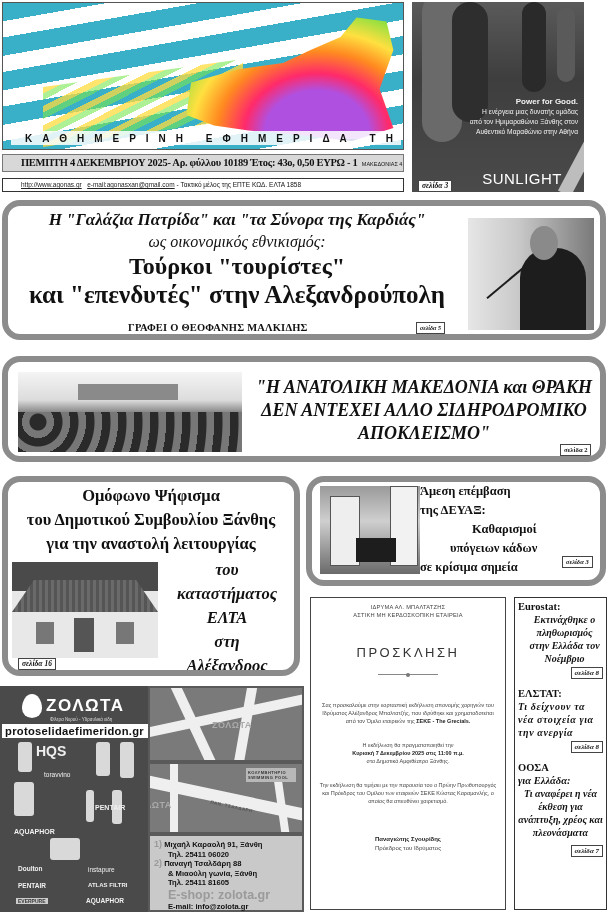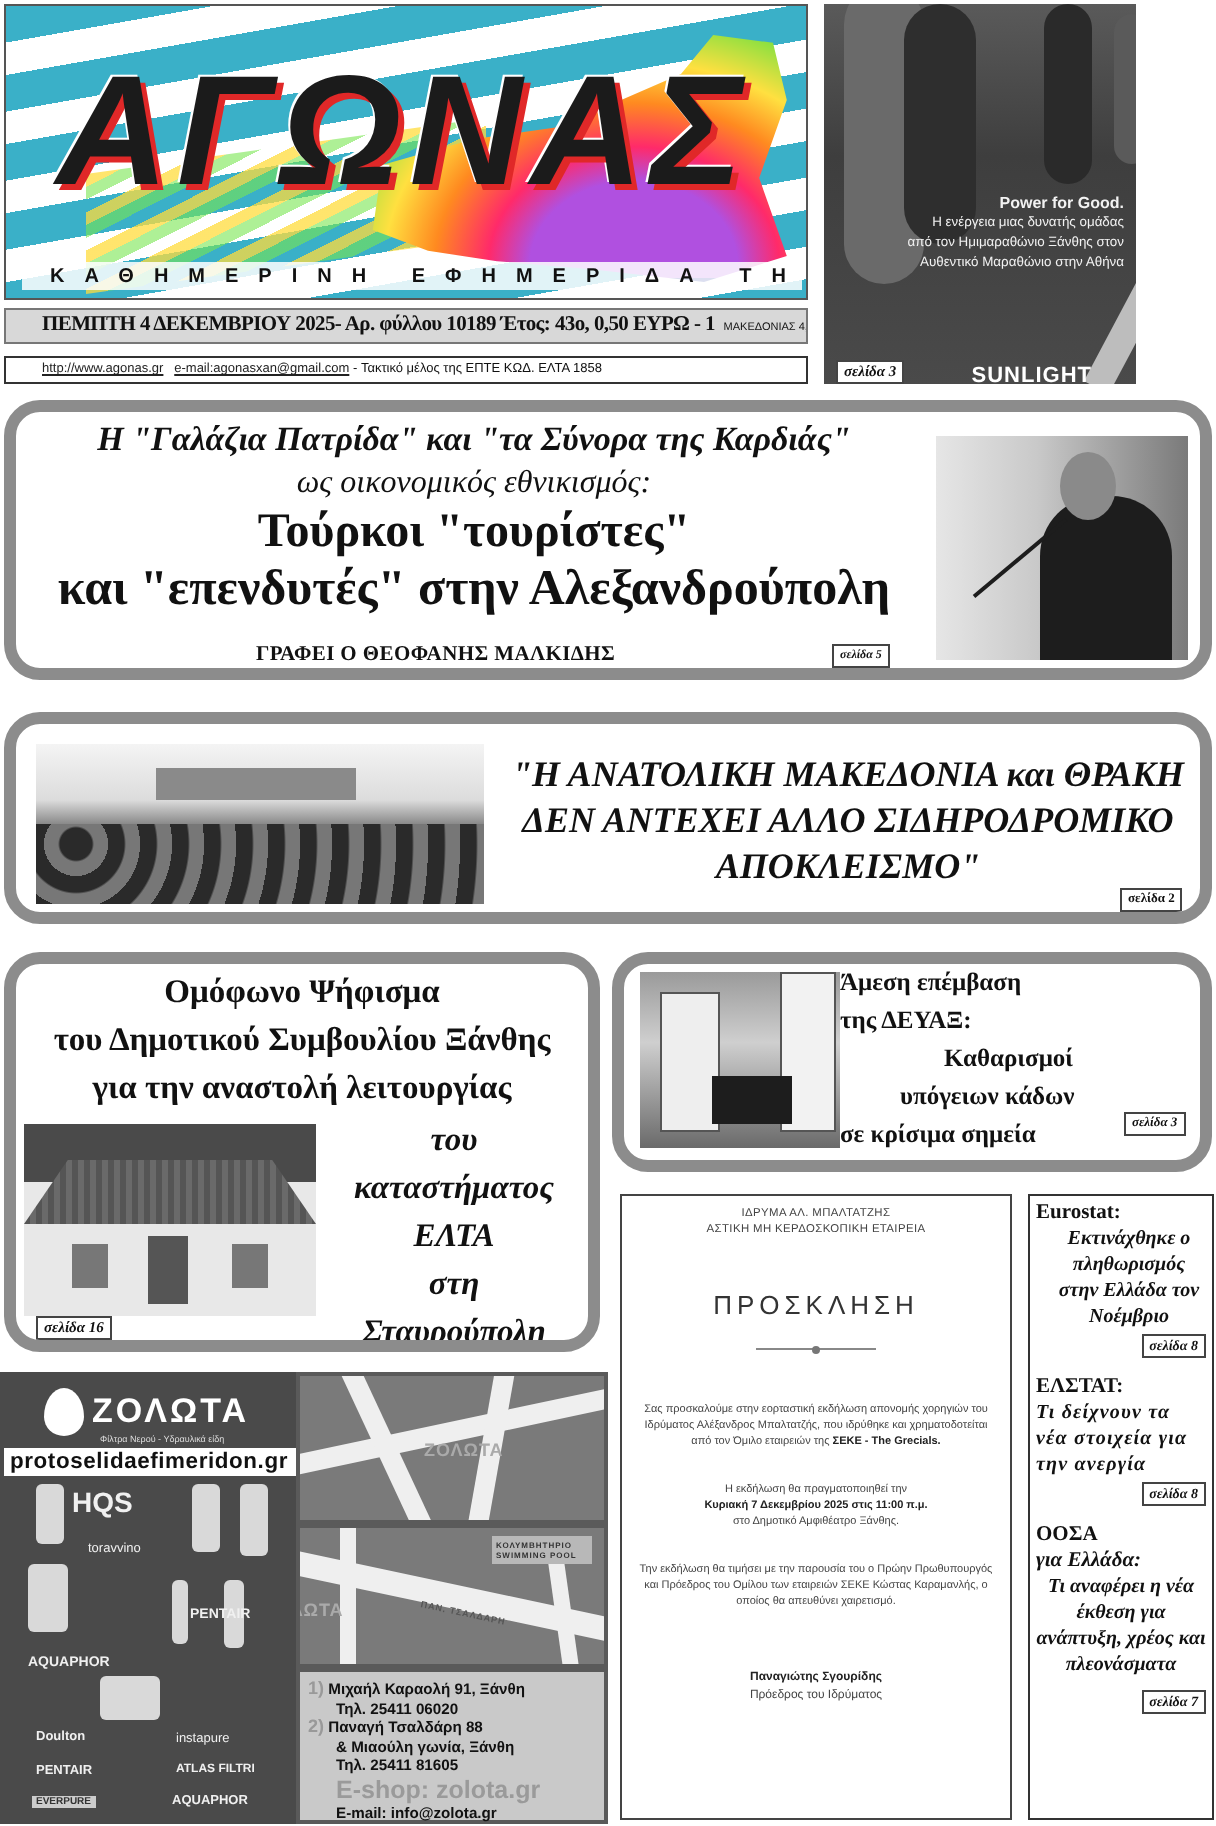--- a/index.html
+++ b/index.html
@@ -27,28 +27,28 @@
     font-weight: bold; font-size: 10px; letter-spacing: 10px; color: #111; background: rgba(255,255,255,.85); padding: 2px 0 1px 14px; white-space: nowrap; }
 
   .datebar { left: 2px; top: 154px; width: 402px; height: 18px; background: #d8d8d8; border: 1px solid #777;
     font-family: "Liberation Serif", serif; font-size: 10.5px; font-weight: bold; line-height: 16px; padding-left: 18px; white-space: nowrap; overflow: hidden; letter-spacing: -0.3px; }
   .datebar .addr { font-family: "Liberation Sans", sans-serif; font-weight: normal; font-size: 5.5px; letter-spacing: 0; margin-left: 2px; }
   .linkbar { left: 2px; top: 178px; width: 402px; height: 14px; border: 1px solid #333;
     font-family: "Liberation Sans", sans-serif; font-size: 6.5px; line-height: 12px; padding-left: 18px; white-space: nowrap; overflow: hidden; }
   .linkbar .lnk { text-decoration: underline; color: #222; }
 
   
-  .sunlight { left: 412px; top: 2px; width: 156px; height: 190px; background:
+  .sunlight { left: 412px; top: 2px; width: 172px; height: 190px; background:
     linear-gradient(180deg, #5a5a5a 0%, #3e3e3e 40%, #4a4a4a 100%); overflow: hidden; }
   .runner { position: absolute; background: #2a2a2a; border-radius: 30px; }
   .sl-line { position: absolute; right: -20px; bottom: -10px; width: 14px; height: 140px; background: #bdbdbd; transform: rotate(28deg); }
   .sl-text { position: absolute; right: 6px; top: 95px; width: 180px; text-align: right;
     font-family: "Liberation Sans", sans-serif; color: #f2f2f2; font-size: 6.7px; line-height: 10px; }
   .sl-text .power { font-weight: bold; font-size: 8px; }
-  .sl-logo { position: absolute; right: 22px; top: 180px; font-family: "Liberation Sans", sans-serif; color: #fff; font-weight: bold; font-size: 11px; letter-spacing: 0.5px; }
+  .sl-logo { position: absolute; right: 22px; top: 168px; font-family: "Liberation Sans", sans-serif; color: #fff; font-weight: normal; font-size: 15px; letter-spacing: 0.5px; }
   .page-tag { position: absolute; background: #fff; border: 1px solid #444; font-family: "Liberation Serif", serif; font-weight: bold; font-style: italic; font-size: 7.5px; padding: 0 3px; line-height: 10px; white-space: nowrap; }
 
   
   .rbox { position: absolute; border: 6px solid #8c8c8c; border-radius: 18px; background: #fff; overflow: hidden; }
 
   
   .s1 { left: 2px; top: 200px; width: 604px; height: 140px; }
   .s1-lines { position: absolute; left: 4px; top: 3px; width: 450px; text-align: center; }
   .s1-l1 { font-style: italic; font-weight: bold; font-size: 17px; line-height: 22px; }
   .s1-l2 { font-style: italic; font-size: 16px; line-height: 21px; }
@@ -115,21 +115,20 @@
   .z-info { position: absolute; left: 2px; top: 150px; width: 152px; height: 74px; background: #c9c9c9; color: #111; font-size: 7.6px; font-weight: bold; line-height: 9.5px; padding: 4px 0 0 4px; }
   .z-info .num { color: #999; font-size: 9px; }
   .z-info .shop { color: #9a9a9a; font-size: 12.5px; line-height: 14px; }
 </style>
 </head>
 <body>
 
 <div class="abs masthead">
   <div class="mast-rays"></div>
   <div class="mast-map"></div>
-  <div class="mast-title">ΑΓΩΝΑΣ</div>
   <div class="mast-sub">ΚΑΘΗΜΕΡΙΝΗ ΕΦΗΜΕΡΙΔΑ ΤΗΣ ΘΡΑΚΗΣ</div>
 </div>
 
 <div class="abs datebar">
   <span>ΠΕΜΠΤΗ 4 ΔΕΚΕΜΒΡΙΟΥ 2025- Αρ. φύλλου 10189 Έτος: 43ο, 0,50 ΕΥΡΩ - 1</span>
   <span class="addr">ΜΑΚΕΔΟΝΙΑΣ 4, 67100 ΞΑΝΘΗ 2541021717</span>
 </div>
 
 <div class="abs linkbar">
   <span class="lnk">http://www.agonas.gr</span>
@@ -193,21 +192,21 @@
     <div class="roof"></div>
     <div class="person" style="left:24px;top:60px;width:18px;height:22px;background:#777;"></div>
     <div class="person" style="left:62px;top:56px;width:20px;height:34px;background:#555;"></div>
     <div class="person" style="left:104px;top:60px;width:18px;height:22px;background:#777;"></div>
   </div>
   <div class="s3-right">
     <div>του</div>
     <div>καταστήματος</div>
     <div>ΕΛΤΑ</div>
     <div>στη</div>
-    <div>Σταυρούπολη</div>
+    <div>Αλέξανδρος</div>
   </div>
   <span class="page-tag" style="left:10px;top:176px;">σελίδα 16</span>
 </div>
 
 <div class="rbox s4">
   <div class="s4-photo">
     <div class="person" style="left:10px;top:10px;width:30px;height:70px;background:#eee;border:1px solid #555;"></div>
     <div class="person" style="left:70px;top:0;width:28px;height:80px;background:#f2f2f2;border:1px solid #555;"></div>
     <div class="person" style="left:36px;top:52px;width:40px;height:24px;"></div>
   </div>

